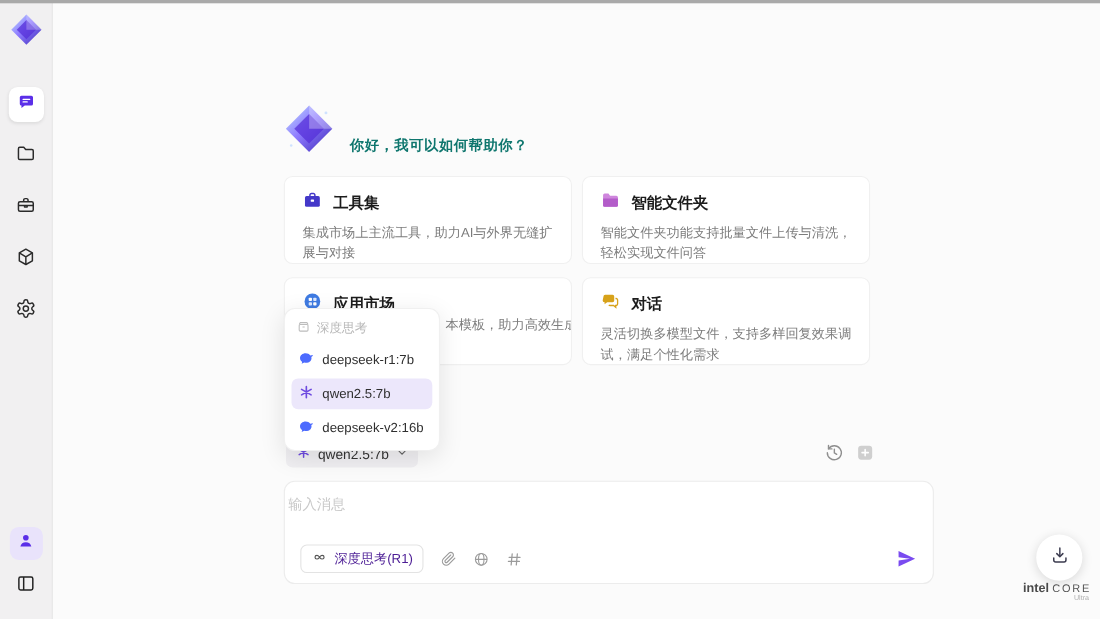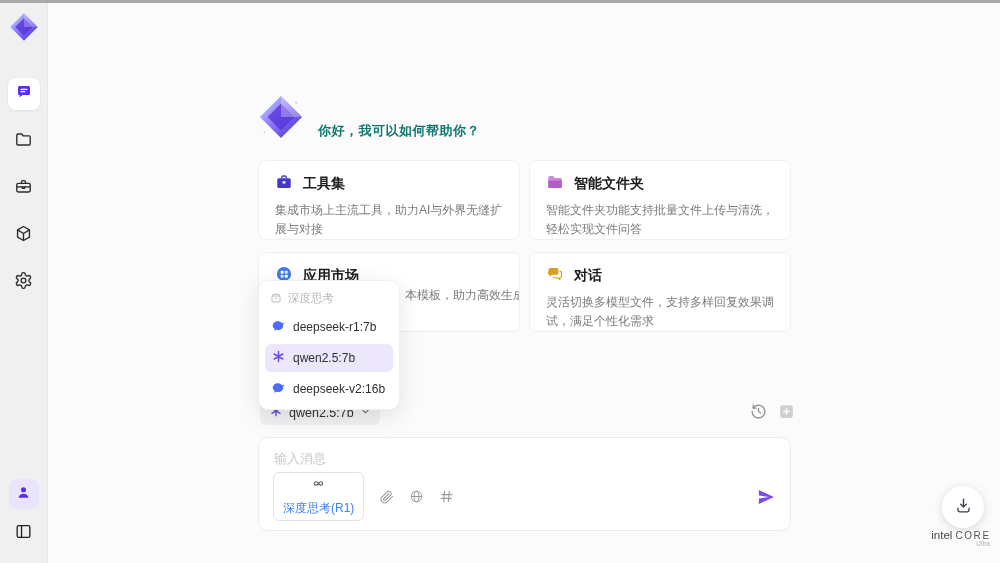--- a/index.html
+++ b/index.html
@@ -43,38 +43,38 @@
   .dd-item.selected { background:#ece7fb; }
 
   
   .model-pill { position:absolute; left:260px; top:400px; height:25px;
     display:inline-flex; align-items:center; gap:6px; padding:0 9px;
     background:#f0eff2; border-radius:6px; font-size:12.5px; color:#333; cursor:pointer; z-index:5; }
   .chat-actions { position:absolute; left:750px; top:403px; display:flex; gap:11px; align-items:center; }
   .icon-btn { display:flex; align-items:center; justify-content:center; cursor:pointer; }
 
   
-  .composer { position:absolute; left:258px; top:437px; width:533px; height:94px;
-    background:#fff; border:1px solid #ececec; border-radius:10px; padding:12px 15px; z-index:4; }
+  .composer { position:absolute; left:258px; top:437px; width:591px; height:94px;
+    background:#fff; border:1px solid #ececec; border-radius:10px; padding:12px 3px; z-index:4; }
   .composer textarea { width:100%; height:38px; border:none; outline:none; resize:none;
     background:transparent; font-size:13px; color:#333; font-family:inherit; }
   .composer textarea::placeholder { color:#c9c9c9; }
   .composer-row { position:absolute; left:14px; right:14px; bottom:9px; display:flex; align-items:center; }
   .deep-pill { display:inline-flex; align-items:center; gap:6px; border:1px solid #e3e3e3;
-    border-radius:6px; padding:3px 9px; font-size:12px; color:#3b82f6; background:#fff; cursor:pointer;flex-direction:column; }
+    border-radius:6px; padding:3px 9px; font-size:12px; color:#4c1d95; background:#fff; cursor:pointer; }
   .composer-icons { display:flex; gap:15px; margin-left:16px; align-items:center; }
   .send-btn { margin-left:auto; cursor:pointer; display:flex; }
 
   
   .fab { position:absolute; left:942px; top:486px; width:42px; height:42px; border-radius:50%;
     background:#fff; box-shadow:0 2px 10px rgba(0,0,0,0.14); display:flex; align-items:center;
     justify-content:center; cursor:pointer; z-index:6; }
   .intel-badge { position:absolute; left:928px; top:529px; width:66px; text-align:center; z-index:6; }
   .intel-line { display:flex; align-items:baseline; justify-content:center; gap:3px; color:#4a4a4a; }
-  .intel-word { font-weight:400; font-size:11.5px; }
+  .intel-word { font-weight:700; font-size:11.5px; }
   .core-word { font-size:10px; letter-spacing:1.6px; text-transform:uppercase; color:#555; }
   .ultra-word { font-size:6.5px; color:#b0b0b0; text-align:right; padding-right:4px; margin-top:-1px; }
 </style>
 </head>
 <body>
 
 <div id="root">
   <div class="top-strip"></div>
 
   <aside class="sidebar">

